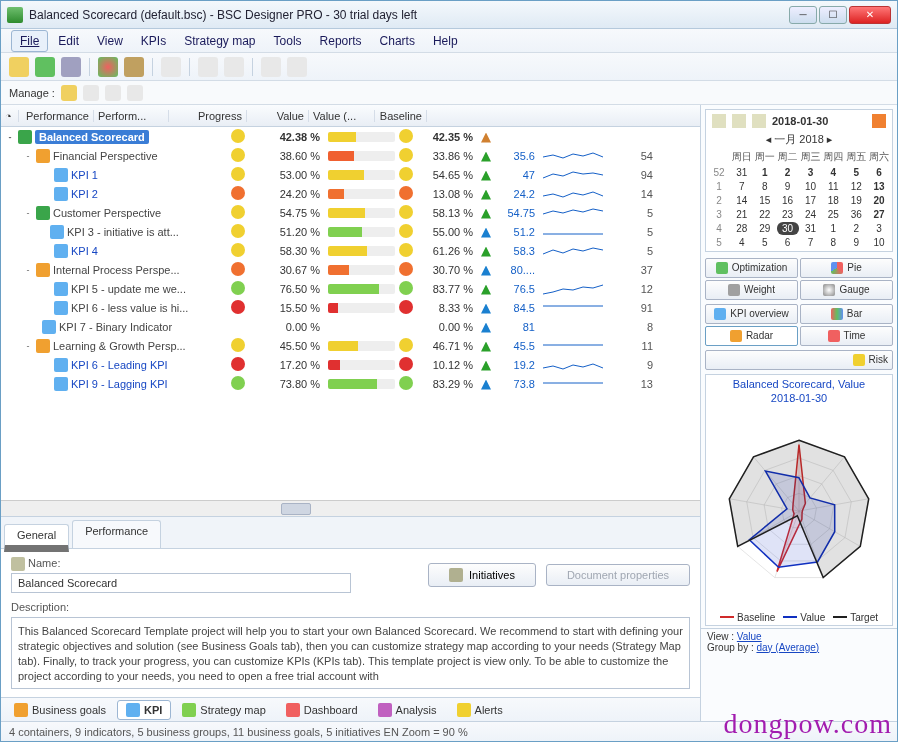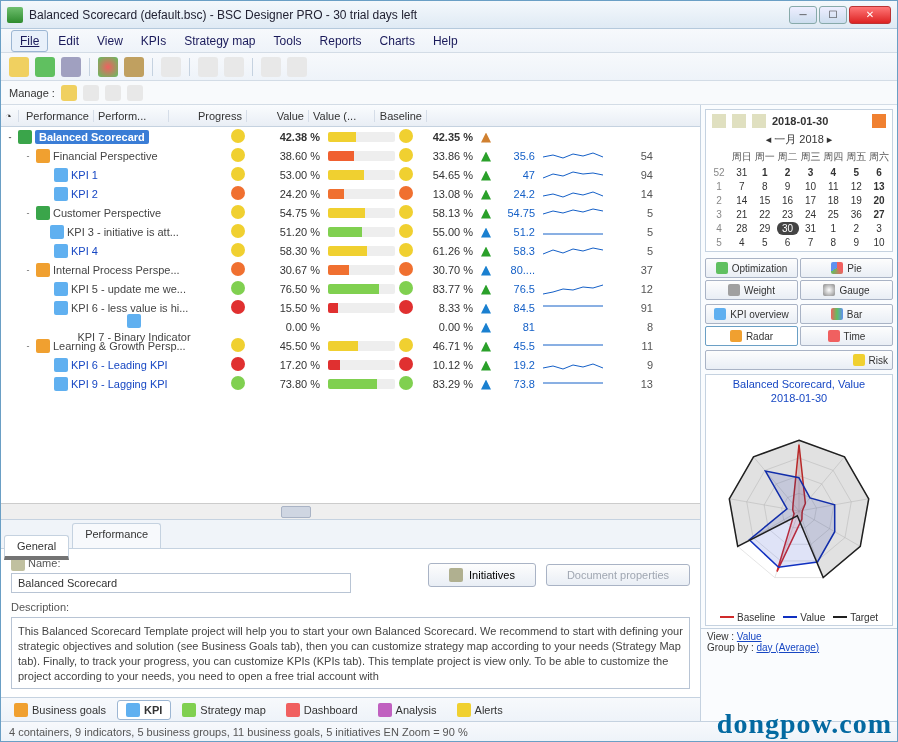--- a/index.html
+++ b/index.html
@@ -46,21 +46,21 @@
 .nodeicon { width: 14px; height: 14px; display: inline-block; border-radius: 2px; }
 .nametext { color: #444; }
 .nametext.link { color: #1747c3; }
 .smiley { width: 14px; height: 14px; border-radius: 50%; display: inline-block; margin-right: 2px; }
 .prog-ind { width: 10px; height: 10px; display: inline-block; margin-left: 4px; vertical-align: middle; }
 .gaugebar { flex: 1; height: 10px; border-radius: 2px; }
 .hscroll { height: 16px; background: #efefef; border-top: 1px solid #ccc; position: relative; }
 .hscroll .thumb { position: absolute; left: 40%; width: 30px; height: 12px; top: 2px; background: #cfd6e2; border: 1px solid #a9b3c5; border-radius: 2px; }
 .tabs { display: flex; background: #f0f4f9; border-top: 1px solid #c5d2e0; }
 .tab { padding: 4px 12px; border: 1px solid #c5d2e0; border-bottom: none; background: #f7f9fc; margin-top: 3px; margin-left: 3px; border-radius: 3px 3px 0 0; font-size: 11px; }
-.tab.active { background: #fff; font-weight: normal; border-bottom: 4px solid #737373; position: relative; top: 12px; }
+.tab.active { background: #fff; font-weight: normal; border-bottom: 7px solid #737373; position: relative; top: 4px; }
 .detail { border-top: 1px solid #c5d2e0; padding: 8px 10px; background: #fff; }
 .detail .lbl { font-size: 11px; color: #555; margin-bottom: 2px; }
 .detail .namefield { border: 1px solid #b8c4d4; padding: 3px 6px; width: 340px; display: inline-block; background: #fff; }
 .btn { border: 1px solid #a9b3c5; background: linear-gradient(#fdfdfd,#e9eef5); padding: 4px 20px; border-radius: 3px; font-size: 11px; display: inline-flex; align-items: center; gap: 6px; }
 .btn.disabled { color: #a0a7b2; }
 .descbox { border: 1px solid #b8c4d4; padding: 6px; margin-top: 4px; height: 72px; overflow-y: auto; font-size: 11px; color: #444; line-height: 1.35; }
 .bottomtabs { display: flex; background: linear-gradient(#f7f9fc,#eef3f9); border-top: 1px solid #c5d2e0; height: 24px; align-items: center; padding: 0 4px; gap: 2px; }
 .btab { padding: 2px 8px; display: flex; align-items: center; gap: 4px; border: 1px solid transparent; border-radius: 3px; font-size: 11px; }
 .btab.active { border: 1px solid #9cb6d3; background: #fff; font-weight: bold; }
 .btab .bicn { width: 14px; height: 14px; display: inline-block; border-radius: 2px; }
@@ -69,32 +69,32 @@
 .datepick { border: 1px solid #c5d2e0; margin: 4px; padding: 2px; background: #fff; }
 .dphead { display: flex; align-items: center; justify-content: center; gap: 6px; font-size: 11px; padding: 2px 4px; }
 .calhead { text-align: center; font-size: 11px; padding: 2px 0; }
 .calgrid { display: grid; grid-template-columns: repeat(8,1fr); font-size: 10px; text-align: center; gap: 1px; }
 .calgrid div { padding: 1px 0; }
 .calgrid .wk { color: #888; }
 .calgrid .dow { color: #555; }
 .calgrid .today { background: #444; color: #fff; border-radius: 6px; }
 .calgrid .bold { font-weight: bold; }
 .rbtns { display: grid; grid-template-columns: 1fr 1fr; gap: 2px; margin: 2px 4px; }
-.rbtn { border: 1px solid #a9b3c5; background: linear-gradient(#fdfdfd,#e9eef5); padding: 3px 4px; font-size: 10px; display: flex; align-items: center; justify-content: center; gap: 4px; border-radius: 2px; }
+.rbtn { border: 1px solid #a9b3c5; background: linear-gradient(#fdfdfd,#e9eef5); padding: 3px 4px; font-size: 10px; display: flex; align-items: flex-start; justify-content: center; gap: 4px; border-radius: 2px; }
 .rbtn .ricn { width: 12px; height: 12px; display: inline-block; border-radius: 2px; }
 .rbtn.active { background: #fff; border-color: #6a9fc5; }
 .radar { margin: 2px 4px; border: 1px solid #c5d2e0; background: #fff; padding: 2px; }
 .radar .rtitle { text-align: center; color: #1747c3; font-size: 11px; line-height: 1.3; }
 .radar svg { width: 100%; height: 200px; }
 .legend { display: flex; justify-content: center; gap: 8px; font-size: 10px; margin-top: 4px; }
 .legend span { display: flex; align-items: center; gap: 3px; }
 .legend i { width: 14px; height: 2px; display: inline-block; }
 .rinfo { font-size: 10px; padding: 2px 6px; border-top: 1px solid #c5d2e0; }
 .rinfo a { color: #1747c3; text-decoration: underline; }
-.watermark { position: absolute; right: 6px; bottom: 2px; font-size: 28px; color: #0369a1; font-family: Georgia, serif; letter-spacing: 1px; pointer-events: none; font-weight: bold; }
+.watermark { position: absolute; right: 6px; bottom: 2px; font-size: 28px; color: #a21caf; font-family: Georgia, serif; letter-spacing: 1px; pointer-events: none; }
 </style>
 </head>
 <body>
 
 <div class="window">
   <div class="titlebar">
     <span class="icon"></span>
     <span class="title">Balanced Scorecard (default.bsc) - BSC Designer PRO - 30 trial days left</span>
     <div class="winbtns">
       <div class="winbtn">─</div>
@@ -344,21 +344,21 @@
             <div style="width: 18px;"><span class="smiley" style="background:#e03030"></span></div>
             <div class="cell prog">8.33 %</div>
             <div style="width: 14px;"><span class="prog-ind" style="background:#1a80d0;clip-path:polygon(0 100%,50% 0,100% 100%)"></span></div>
             <div class="cell val">84.5</div>
             <div class="cell spark"><svg width="60" height="14">
                 <path d="M0,5 L60,5" stroke="#1560c7" fill="none" stroke-width="1"></path>
               </svg></div>
             <div class="cell base">91</div>
           </div>
           <div class="row">
-            <div class="cell name" style="padding-left: 40px; flex-direction: column;">
+            <div class="cell name" style="padding-left: 28px;">
               <span class="twisty"></span>
               <span class="nodeicon" style="background:#60b0f0"></span>
               <span class="nametext">KPI 7 - Binary Indicator</span>
             </div>
             <div style="width: 18px;"></div>
             <div class="cell perf">0.00 %</div>
             <div class="cell perfg"></div>
             <div style="width: 18px;"></div>
             <div class="cell prog">0.00 %</div>
             <div style="width: 14px;"><span class="prog-ind" style="background:#1a80d0;clip-path:polygon(0 100%,50% 0,100% 100%)"></span></div>

